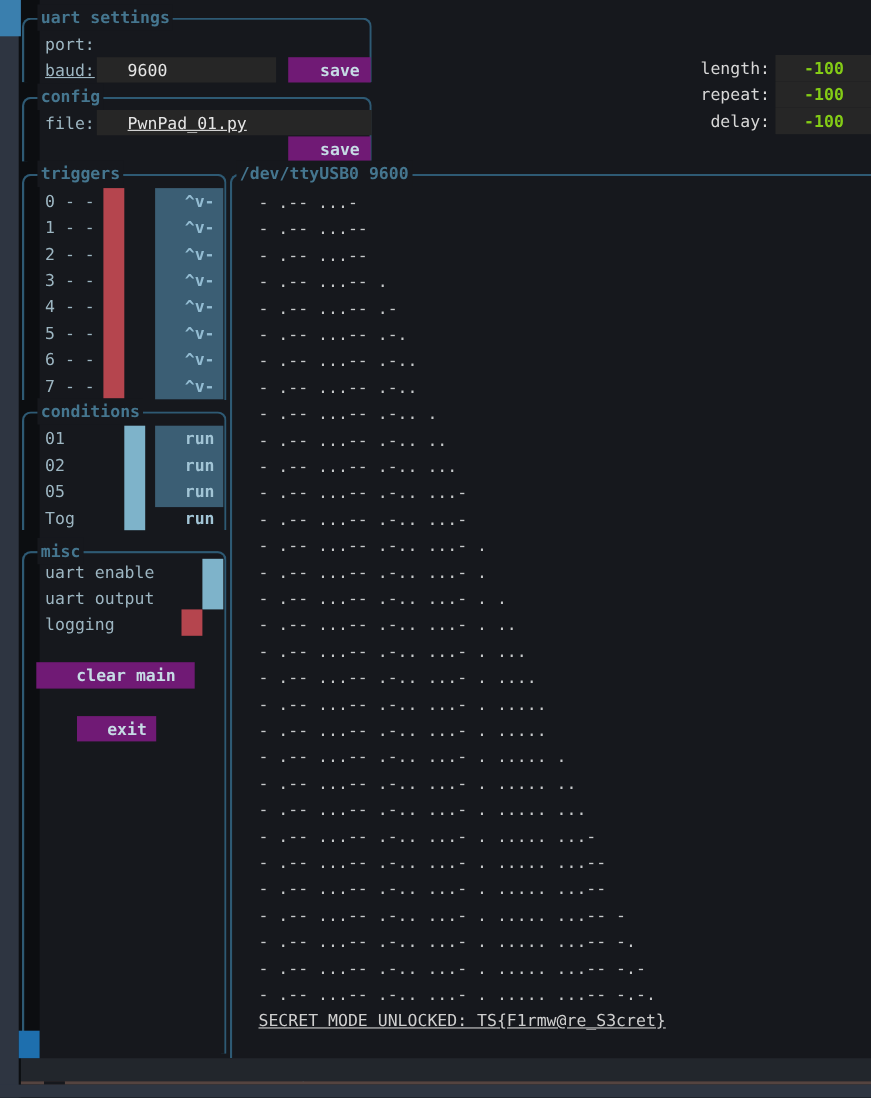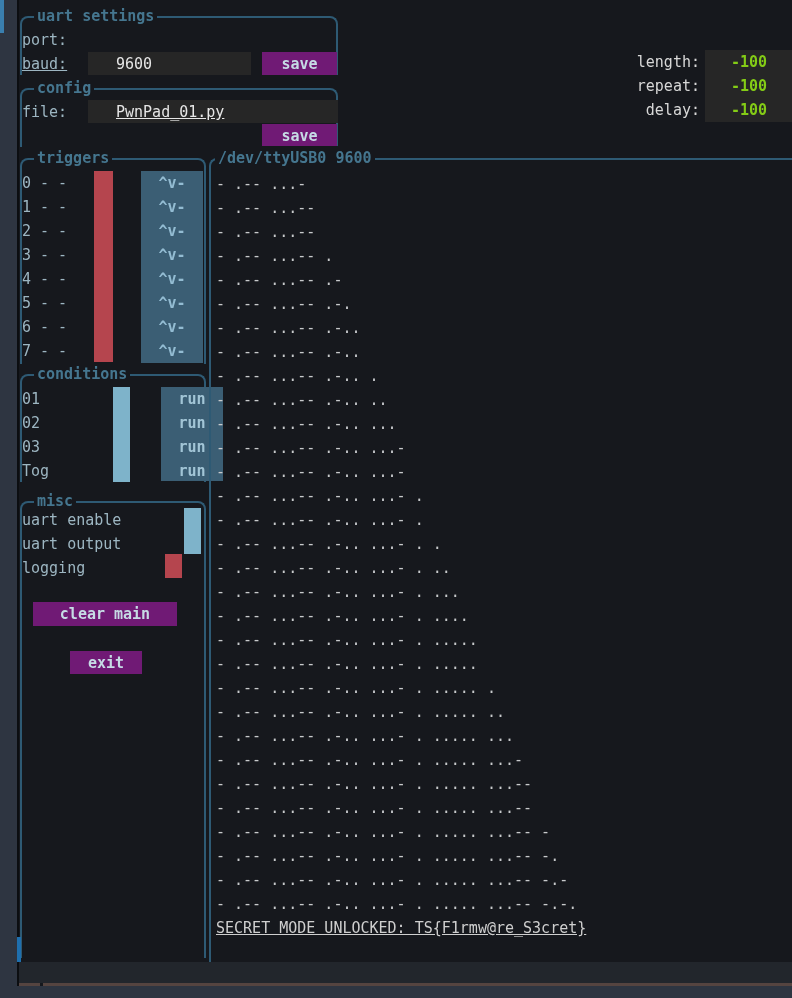--- a/index.html
+++ b/index.html
@@ -7,21 +7,21 @@
   .screen {
     position: relative;
     width: 792px; height: 998px;
     background: #16181d;
     overflow: hidden;
     font-family: "DejaVu Sans Mono", monospace;
     font-size: 15px;
     line-height: 24px;
     color: #c8cacc;
   }
-  .abs { position: absolute; }
+  .abs { position: absolute; padding-left: 19px; }
 
   
   .left-col   { left:0; top:0; width:17px; height:998px; background:#2e3541; }
   .edge-line  { left:17px; top:0; width:2px; height:998px; background:#0c0e11; }
   .accent-top { left:0; top:0; width:4px; height:33px; background:#3a7fae; }
   .scroll-ind { left:17px; top:937px; width:4px; height:25px; background:#1e6fae; z-index:5; }
   .strip      { left:19px; top:962px; width:773px; height:21px; background:#22262c; }
   .brown-line { left:19px; top:983px; width:773px; height:3px; background:#554440; }
   .brown-notch{ left:40px; top:983px; width:3px; height:3px; background:#16181d; }
   .bottom-bar { left:0; top:986px; width:792px; height:12px; background:#2e3541; }
@@ -95,23 +95,23 @@
       <div>^v-</div>
       <div>^v-</div>
       <div>^v-</div>
       <div>^v-</div>
       <div>^v-</div>
       <div>^v-</div>
     </div>
 
   <div class="box" style="left:20px; top:374px; width:186px; height:108px;"></div>
   <div class="box-label" style="left:34px; top:362px;">conditions</div>
-  <div class="abs rowcol lbl" style="left:22px; top:387px;"><div>01</div><div>02</div><div>03</div><div>Tog</div></div>
+  <div class="abs rowcol lbl" style="left:22px; top:387px;"><div>01</div><div>02</div><div>05</div><div>Tog</div></div>
   <div class="abs bluebar" style="left:113px; top:387px; width:17px; height:95px;"></div>
-  <div class="abs btncol runcol" style="left:141px; top:387px; width:62px; height:94px;margin-left:20px;">
+  <div class="abs btncol runcol" style="left:141px; top:387px; width:62px; height:74px;">
       <div>run</div>
       <div>run</div>
       <div>run</div>
       <div>run</div>
     </div>
 
   <div class="box" style="left:20px; top:501px; width:186px; height:457px;"></div>
   <div class="box-label" style="left:34px; top:489px;">misc</div>
   <div class="abs rowcol lbl" style="left:22px; top:508px;"><div>uart enable</div><div>uart output</div><div>logging</div></div>
   <div class="abs bluebar" style="left:184px; top:508px; width:17px; height:46px;"></div>

